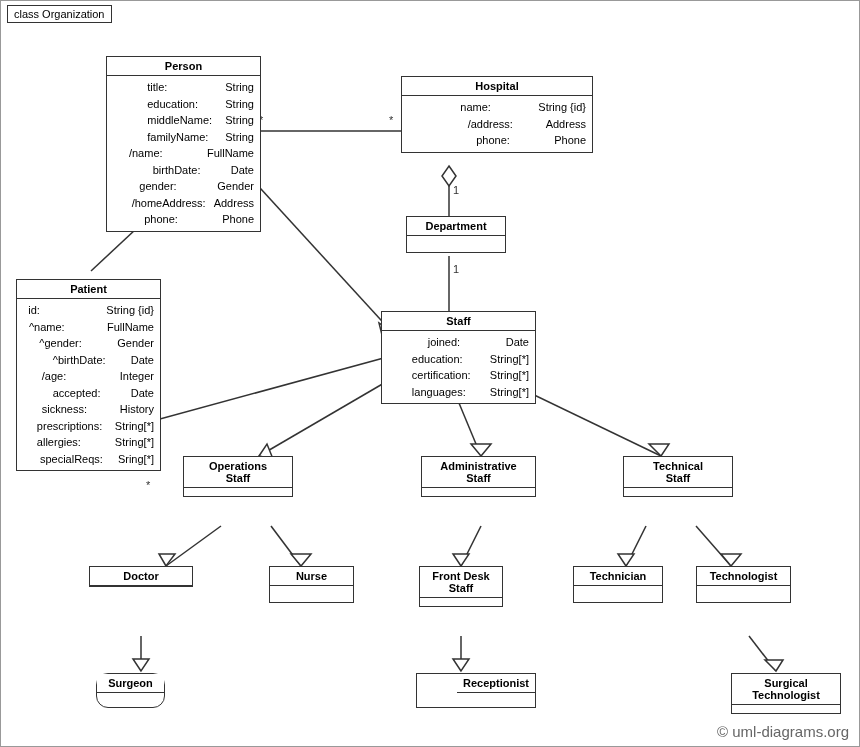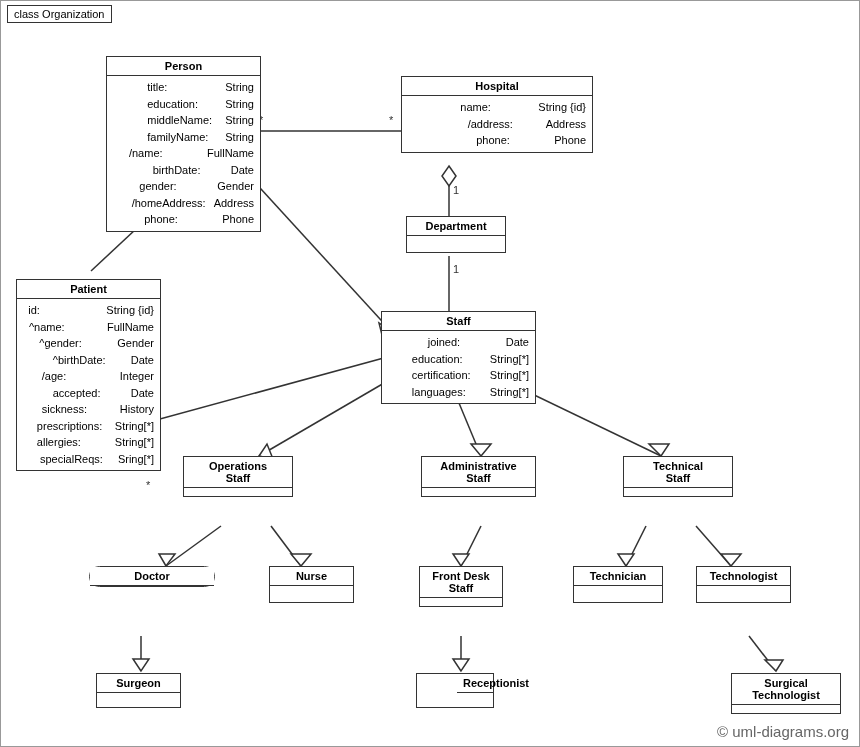--- a/index.html
+++ b/index.html
@@ -280,21 +280,21 @@
   <div class="uml-class" style="left:420px; top:455px; width:115px; text-align:center;">
     <div class="class-header italic">Administrative<br>Staff</div>
     <div class="class-body" style="min-height:8px;"></div>
   </div>
 
   <div class="uml-class" style="left:622px; top:455px; width:110px; text-align:center;">
     <div class="class-header italic">Technical<br>Staff</div>
     <div class="class-body" style="min-height:8px;"></div>
   </div>
 
-  <div class="uml-class" style="left:88px; top:565px; width:126px;border-radius:30px;">
+  <div class="uml-class" style="left:88px; top:565px; width:104px;">
     <div class="class-header">Doctor</div>
   </div>
 
   <div class="uml-class" style="left:268px; top:565px; width:85px; text-align:center;">
     <div class="class-header">Nurse</div>
     <div class="class-body" style="min-height:16px;"></div>
   </div>
 
   <div class="uml-class" style="left:418px; top:565px; width:84px; text-align:center;">
     <div class="class-header">Front Desk<br>Staff</div>
@@ -304,26 +304,26 @@
   <div class="uml-class" style="left:572px; top:565px; width:90px; text-align:center;">
     <div class="class-header">Technician</div>
     <div class="class-body" style="min-height:16px;"></div>
   </div>
 
   <div class="uml-class" style="left:695px; top:565px; width:95px; text-align:center;">
     <div class="class-header">Technologist</div>
     <div class="class-body" style="min-height:16px;"></div>
   </div>
 
-  <div class="uml-class" style="left:95px; top:672px; width:85px; text-align:center;">
+  <div class="uml-class" style="left:95px; top:672px; width:69px; text-align:center;border-radius:12px;">
     <div class="class-header">Surgeon</div>
     <div class="class-body" style="min-height:14px;"></div>
   </div>
 
-  <div class="uml-class" style="left:415px; top:672px; width:78px; text-align:center;padding-left:40px;">
+  <div class="uml-class" style="left:415px; top:672px; width:120px; text-align:center;padding-left:40px;">
     <div class="class-header">Receptionist</div>
     <div class="class-body" style="min-height:14px;"></div>
   </div>
 
   <div class="uml-class" style="left:730px; top:672px; width:110px; text-align:center;">
     <div class="class-header">Surgical<br>Technologist</div>
     <div class="class-body" style="min-height:8px;"></div>
   </div>
 
   <div class="copyright">© uml-diagrams.org</div>

